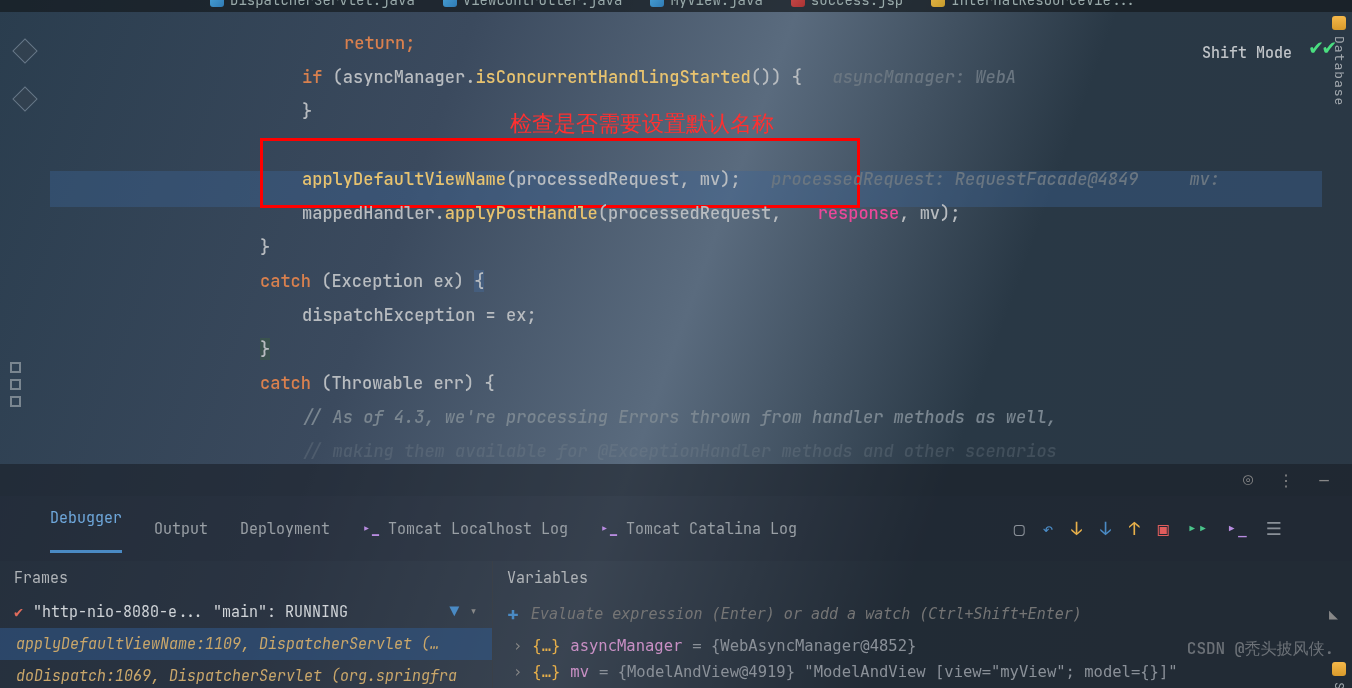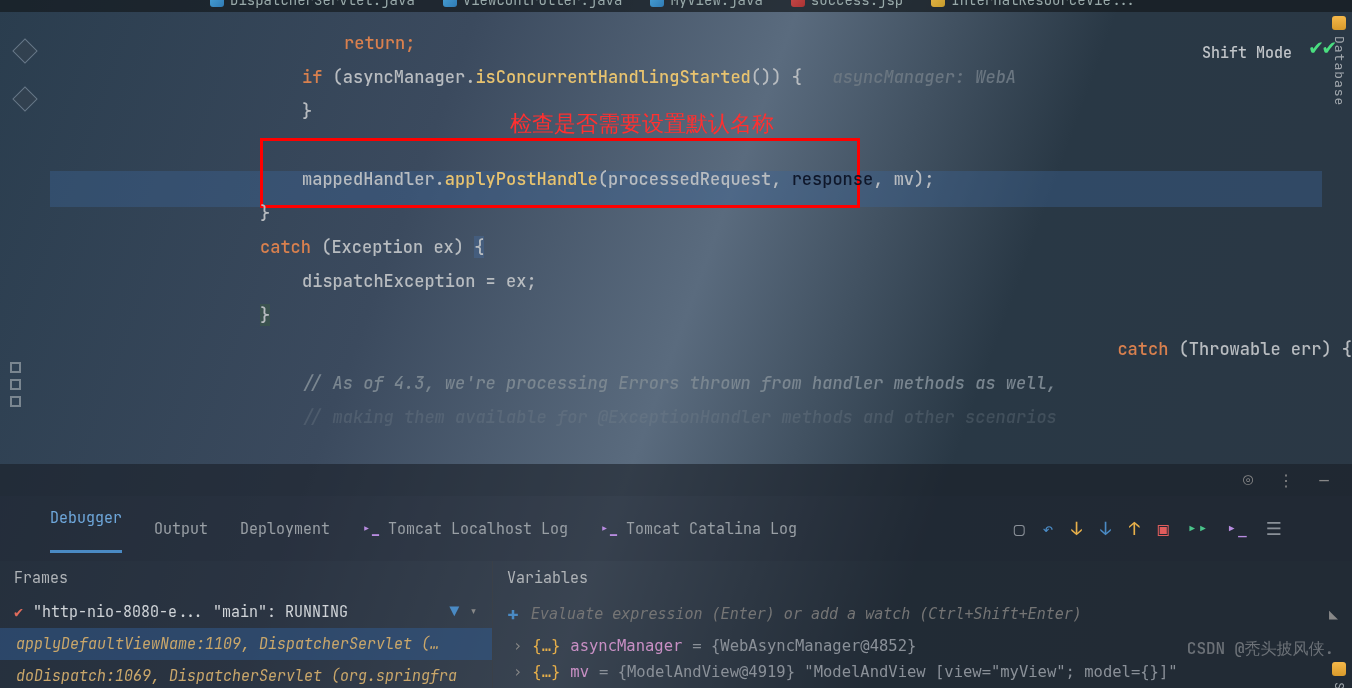--- a/index.html
+++ b/index.html
@@ -19,21 +19,21 @@
 .ico-res { background:linear-gradient(135deg,#e6b84a,#c79b2b); }
 .main-area { display:flex; height:452px; position:relative; }
 .gutter { width:50px; display:flex; flex-direction:column; align-items:center; padding-top:30px; gap:30px; }
 .gutter-fold { width:18px; height:18px; border:1px solid #678; transform:rotate(45deg); background:rgba(60,70,80,0.4); }
 .editor { flex:1; padding:14px 0 0 0; position:relative; font-size:17px; line-height:34px; font-weight:500; }
 .editor .line { padding-left:168px; white-space:pre; color:#c8cdd2; position:relative; }
 .editor .hl-line { position:absolute; left:0; right:30px; top:159px; height:36px; background:rgba(60,100,150,0.4); }
 .editor .hl-box { position:absolute; left:210px; top:126px; width:600px; height:70px; border:3px solid #ff0000; }
 .kw { color:#d9804e; }
 .method { color:#e8c36f; }
-.ident { color:#0f172a; }
+.ident { color:#ec4899;margin-left:26px; }
 .muted { color:#6a7681; font-style:italic; }
 .cmt { color:#7a8690; font-style:italic; }
 .paren { color:#b8bcc0; }
 .pun { color:#d9804e; }
 .chinese-annotation { position:absolute; left:460px; top:95px; color:#ff3030; font-size:22px; font-weight:500; }
 .reader-mode { position:absolute; right:60px; top:24px; color:#c0c4c8; font-size:15px; }
 .checkmark-icn { position:absolute; right:16px; top:18px; color:#4ade80; font-size:22px; }
 .right-bar { position:absolute; right:0; top:0; bottom:0; width:26px; display:flex; flex-direction:column; align-items:center; padding-top:16px; gap:36px; color:#a0a6ac; font-size:13px; }
 .vlabel { writing-mode:vertical-rl; letter-spacing:1px; display:flex; align-items:center; gap:6px; }
 .dbico { width:14px; height:14px; background:linear-gradient(#f5b84a,#d89a2b); border-radius:3px; }
@@ -111,26 +111,27 @@
     <div class="hl-line"></div>
     <div class="hl-box"></div>
     <div class="chinese-annotation">检查是否需要设置默认名称</div>
     <span class="reader-mode">Shift Mode</span>
     <span class="checkmark-icn">✔✔</span>
 
     <div class="line" style="padding-left:294px;"><span class="kw">return</span><span class="pun">;</span></div>
     <div class="line" style="padding-left:252px;"><span class="kw">if</span><span class="paren"> </span><span class="paren">(asyncManager.</span><span class="method">isConcurrentHandlingStarted</span><span class="paren">()) {</span><span>   </span><span class="muted">asyncManager: WebA</span></div>
     <div class="line" style="padding-left:252px;"><span class="paren">}</span></div>
     <div class="line">&nbsp;</div>
+    <div class="line" style="padding-left:252px;"><span class="method">applyDefaultViewName</span><span class="paren">(processedRequest, mv);</span><span>   </span><span class="muted">processedRequest: RequestFacade@4849</span><span>     </span><span class="muted">mv:</span></div>
     <div class="line" style="padding-left:252px;"><span class="paren">mappedHandler.</span><span class="method">applyPostHandle</span><span class="paren">(processedRequest, </span><span class="ident">response</span><span class="paren">, mv);</span></div>
     <div class="line" style="padding-left:210px;"><span class="paren">}</span></div>
     <div class="line" style="padding-left:210px;"><span class="kw">catch</span><span class="paren"> (Exception ex) </span><span class="paren" style="background:rgba(70,100,140,0.6);">{</span></div>
     <div class="line" style="padding-left:252px;"><span class="paren">dispatchException = ex;</span></div>
     <div class="line" style="padding-left:210px;"><span class="paren" style="background:rgba(60,90,70,0.6);">}</span></div>
-    <div class="line" style="padding-left:210px;text-align:right;"><span class="kw">catch</span><span class="paren"> (Throwable err) {</span></div>
+    <div class="line" style="padding-left:210px;"><span class="kw">catch</span><span class="paren"> (Throwable err) {</span></div>
     <div class="line" style="padding-left:252px;"><span class="cmt">// As of 4.3, we're processing Errors thrown from handler methods as well,</span></div>
     <div class="line" style="padding-left:252px; opacity:0.3;"><span class="cmt">// making them available for @ExceptionHandler methods and other scenarios</span></div>
   </div>
 </div>
 
 <div class="right-bar">
   <div class="vlabel">
     <span class="dbico"></span>
     <span>Database</span>
   </div>

